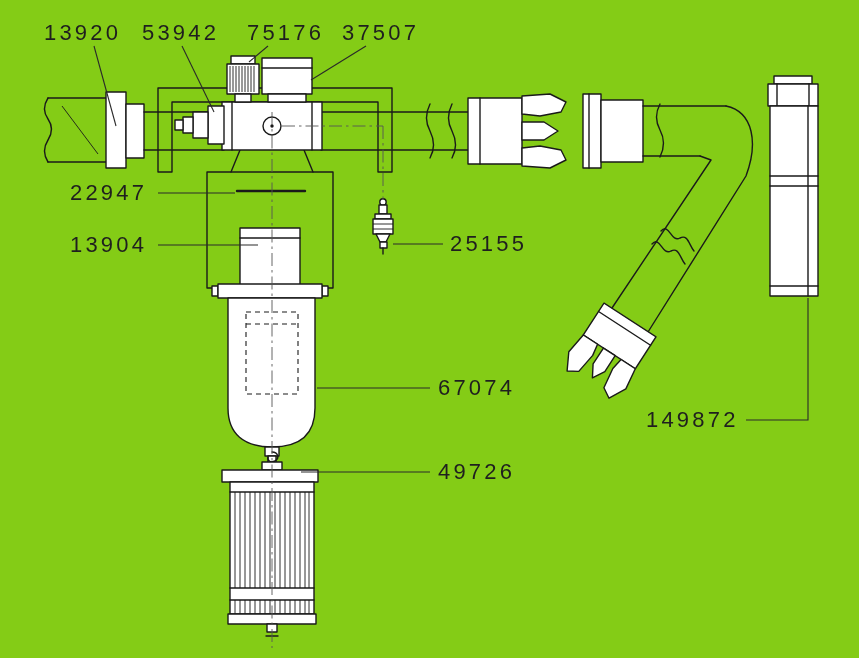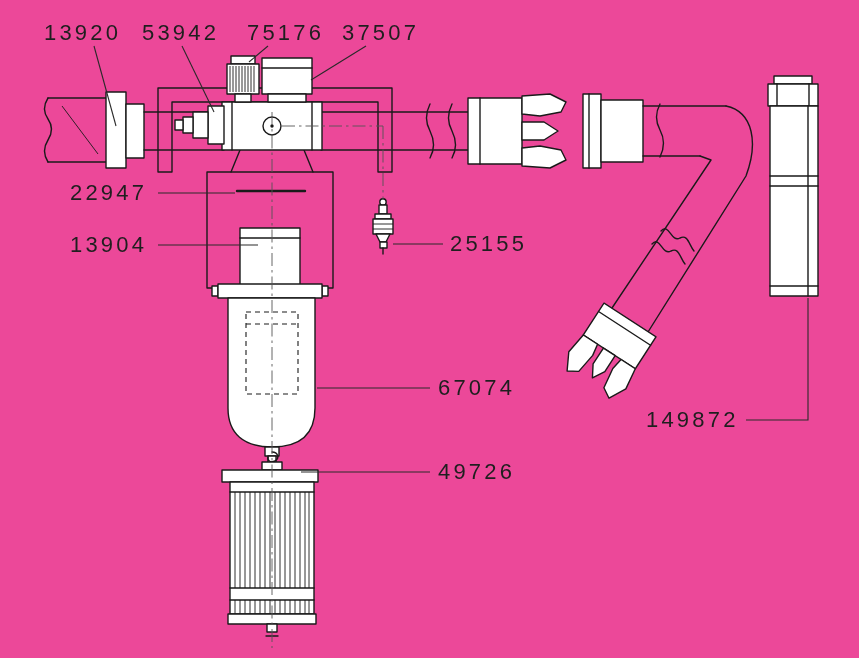--- a/index.html
+++ b/index.html
@@ -1,16 +1,16 @@
 <!DOCTYPE html>
 <html><head>
 <meta charset="utf-8">
 <style>
   html,body{margin:0;padding:0;background:#ffffff;}
-  .stage{position:relative;width:859px;height:658px;background:#ec4899;overflow:hidden;font-family:"Liberation Sans",sans-serif;}
+  .stage{position:relative;width:859px;height:658px;background:#84cc16;overflow:hidden;font-family:"Liberation Sans",sans-serif;}
   svg{display:block;}
   .part-label{font-family:"Liberation Sans",sans-serif;font-size:22px;letter-spacing:3.2px;fill:#1f1f1f;}
   .ln{stroke:#1a1a1a;stroke-width:1.4;fill:none;stroke-linecap:round;stroke-linejoin:round;}
   .thin{stroke:#1a1a1a;stroke-width:0.9;fill:none;}
   .fw{stroke:#1a1a1a;stroke-width:1.4;fill:#ffffff;stroke-linejoin:round;}
   .fn{stroke:#1a1a1a;stroke-width:1.4;fill:none;stroke-linejoin:round;}
   .leader{stroke:#2a2a2a;stroke-width:1.1;fill:none;}
   .cl{stroke:#555555;stroke-width:0.9;fill:none;stroke-dasharray:13 4 2.5 4;}
   .dash{stroke:#1a1a1a;stroke-width:1.1;fill:none;stroke-dasharray:5 4;}
 </style>

